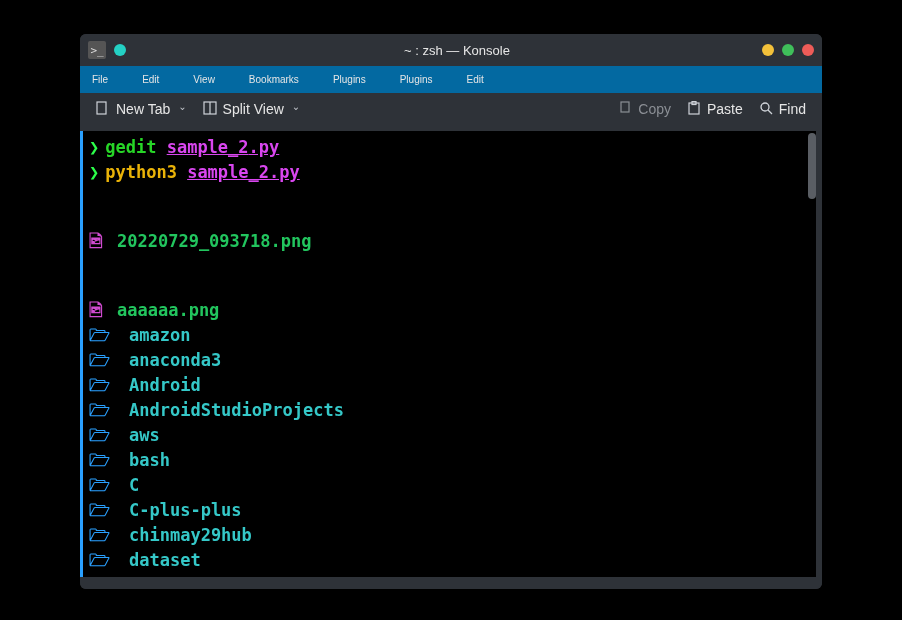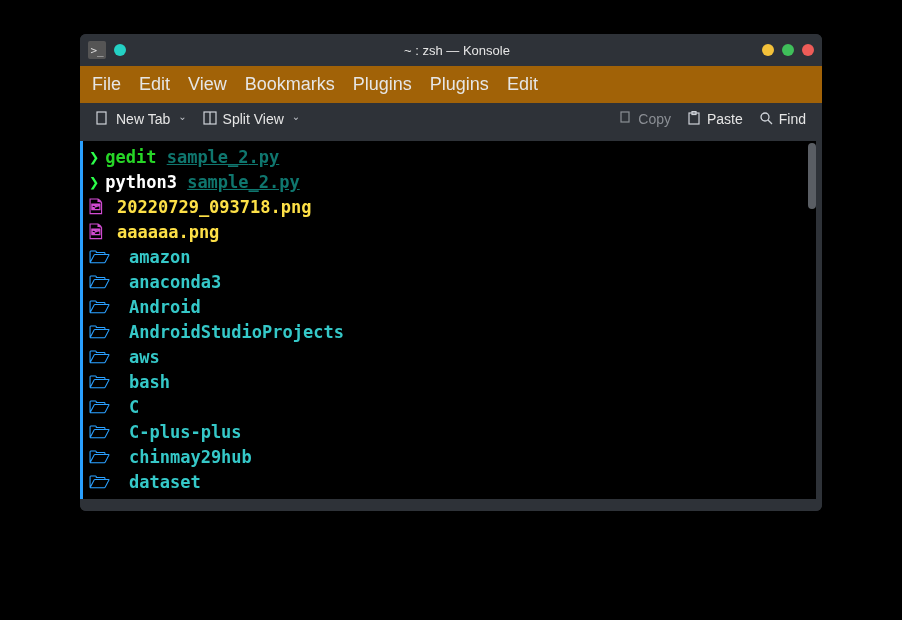--- a/index.html
+++ b/index.html
@@ -53,25 +53,25 @@
   .titlebar-right {
     position: absolute; right: 8px;
     display: flex; gap: 8px; align-items: center;
   }
   .dot-y { background: #f3c13a; }
   .dot-g { background: #3fbf5a; }
   .dot-r { background: #ee5c58; }
 
   .menubar {
     display: flex;
-    gap: 18px;
+    gap: 34px;
     padding: 8px 12px 8px 12px;
     color: #e6e6e6;
-    font-size: 18px;
-    background: #a16207;
+    font-size: 10px;
+    background: #0369a1;
   }
   .menubar span { cursor: default; }
 
   .toolbar {
     display: flex;
     align-items: center;
     padding: 4px 10px 10px 10px;
     color: #e6e6e6;
     font-size: 14px;
     background: #2e3238;
@@ -109,30 +109,30 @@
     right: 6px;
     top: 2px;
     width: 8px;
     height: 66px;
     background: #5a5e64;
     border-radius: 4px;
   }
   .row { display: flex; align-items: baseline; gap: 0; white-space: pre; }
   .prompt { color: #2cff4a; margin-right: 6px; }
   .cmd-green { color: #27d627; }
-  .cmd-cyan { color: #ffffff; }
-  .arg-ul { color: #0f766e; text-decoration: underline; }
+  .cmd-cyan { color: #eab308; }
+  .arg-ul { color: #d946ef; text-decoration: underline; }
   .ico-file, .ico-folder {
     display: inline-block;
     width: 28px;
     text-align: left;
   }
   .ico-file { color: #d24bd2; }
   .ico-folder { color: #2aa0ff; }
-  .fname-mag { color: #fde047; }
+  .fname-mag { color: #22c55e; margin-top: 44px; }
   .fname-cyan { color: #35c8c8; margin-left: 12px; }
 </style>
 </head>
 <body>
 
 <div class="window">
 
   <div class="titlebar">
     <div class="titlebar-left">
       <span class="app-icon">&gt;_</span>

